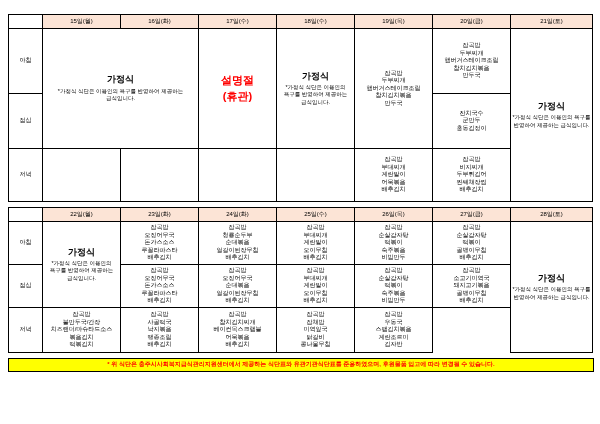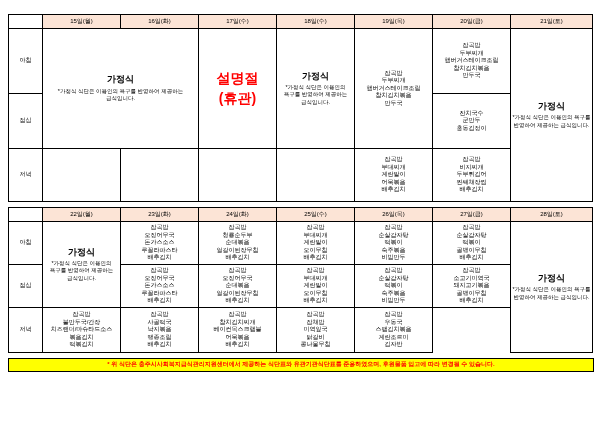--- a/index.html
+++ b/index.html
@@ -56,21 +56,21 @@
   td.gajeong {
     font-size: 6px;
   }
   .big {
     font-size: 9px;
     font-weight: bold;
     display: block;
     margin-bottom: 2px;
   }
   .big-red {
-    font-size: 14px;
+    font-size: 11px;
     font-weight: bold;
     color: #ff0000;
     display: block;
     line-height: 1.4;
   }
   .sub {
     display: block;
     font-size: 5.5px;
     line-height: 1.35;
   }

